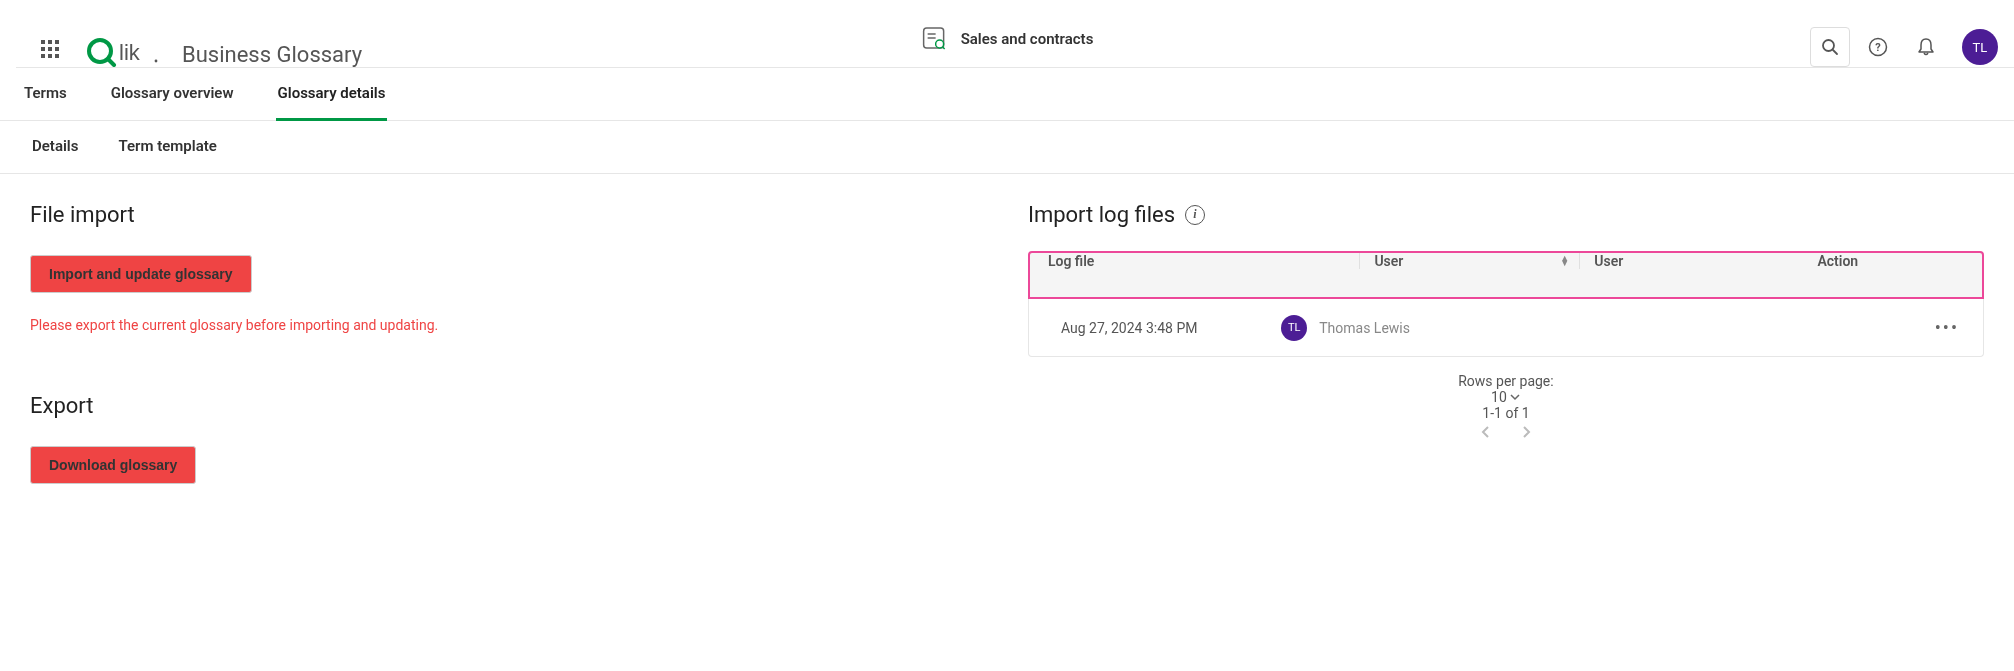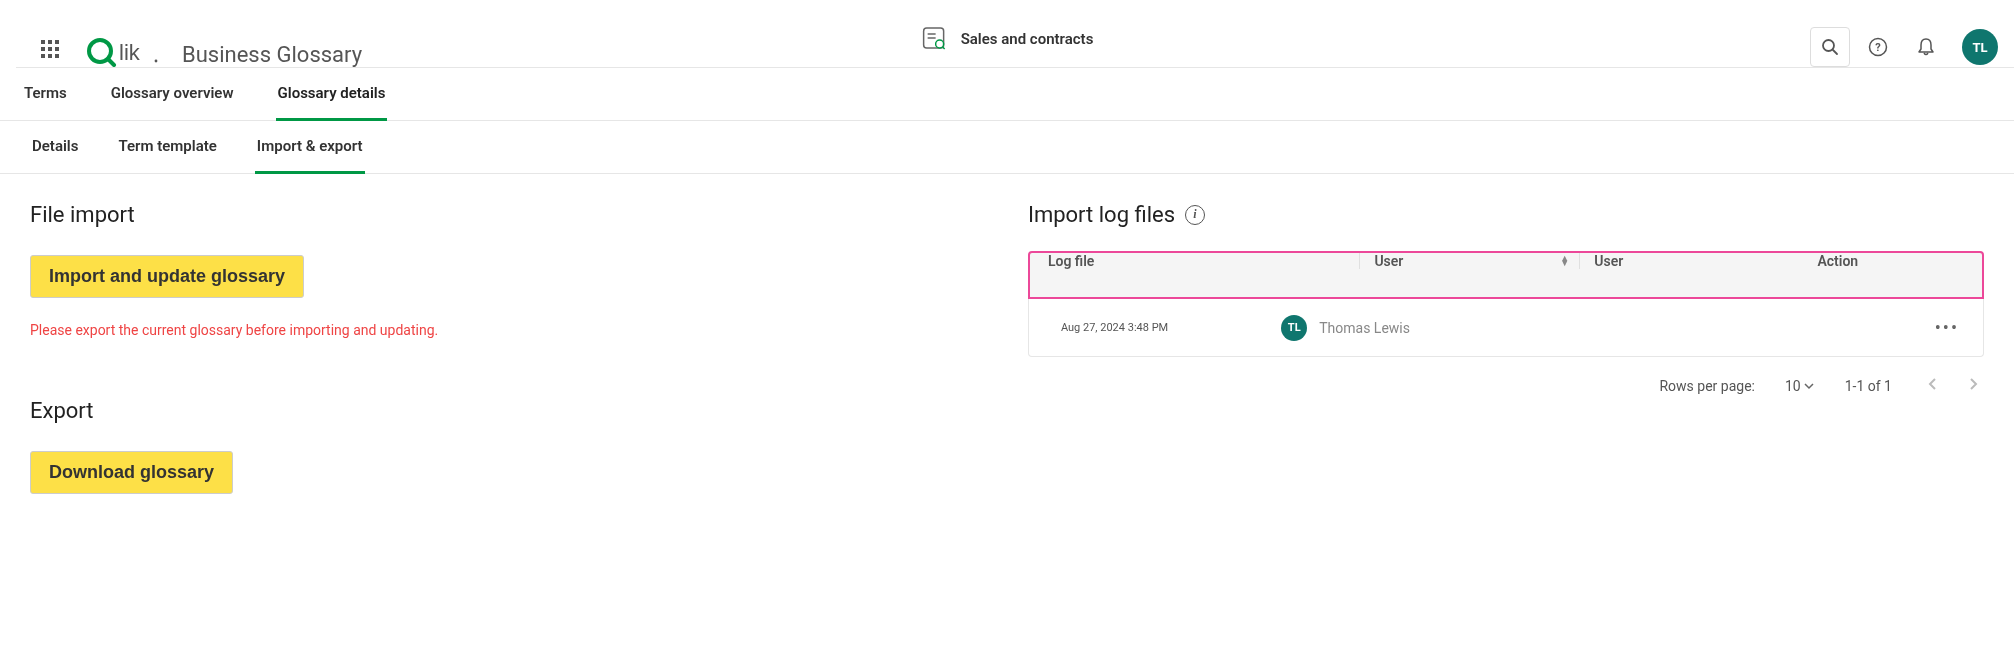--- a/index.html
+++ b/index.html
@@ -56,25 +56,25 @@
       border-radius: 4px;
       cursor: pointer;
       color: #555;
     }
     .icon-btn.search-box {
       border: 1px solid #ddd;
     }
     .avatar {
       width: 36px; height: 36px;
       border-radius: 50%;
-      background: #0f766e;
+      background: #4c1d95;
       color: #fff;
       display: flex; align-items: center; justify-content: center;
       font-size: 13px;
-      font-weight: 700;
+      font-weight: 400;
       margin-left: 8px;
     }
     .avatar.small {
       width: 26px; height: 26px;
       font-size: 11px;
       margin-left: 0;
     }
     .tabs {
       display: flex;
       padding: 0 22px;
@@ -130,22 +130,22 @@
       margin-bottom: 28px;
       display: flex;
       align-items: center;
       gap: 10px;
     }
     .btn {
       display: inline-block;
       padding: 10px 18px;
       border: 1px solid #ccc;
       border-radius: 3px;
-      background: #fde047;
-      font-size: 18px;
+      background: #ef4444;
+      font-size: 14px;
       font-weight: 600;
       color: #333;
       cursor: pointer;
     }
     .help-text {
       margin-top: 24px;
       font-size: 14px;
       color: #ef4444;
     }
     .export-section {
@@ -192,42 +192,42 @@
       height: 58px;
       padding: 0 18px;
       border-radius: 0 0 4px 4px;
     }
     .row-logfile {
       flex: 0 0 34%;
       display: flex; align-items: center; gap: 16px;
       font-weight: 600;
       font-size: 15px;
     }
-    .row-date { flex: 0 0 24%; padding-left: 14px; color: #555; font-size: 11px; }
+    .row-date { flex: 0 0 24%; padding-left: 14px; color: #555; font-size: 14px; }
     .row-user { flex: 0 0 26%; padding-left: 14px; display: flex; align-items: center; gap: 12px; color: #888; }
     .row-action { flex: 1; text-align: right; }
     .json-icon {
       width: 32px; height: 34px;
       display: flex; align-items: center; justify-content: center;
     }
     .more-btn {
       cursor: pointer;
       padding: 6px;
       color: #666;
       font-size: 18px;
       letter-spacing: 2px;
     }
     .pager {
       display: flex;
       align-items: center;
       justify-content: flex-end;
-      gap: 30px;
       margin-top: 16px;
       color: #555;
       font-size: 14px;
+      flex-direction: column;
     }
     .pager-select {
       display: inline-flex; align-items: center; gap: 2px;
       cursor: pointer;
     }
     .pager-arrows {
       display: flex; gap: 18px;
     }
     .pager-arrow {
       color: #bbb;
@@ -312,21 +312,20 @@
 
 <div class="tabs">
   <div class="tab">Terms</div>
   <div class="tab">Glossary overview</div>
   <div class="tab active">Glossary details</div>
 </div>
 
 <div class="subtabs">
   <div class="subtab">Details</div>
   <div class="subtab">Term template</div>
-  <div class="subtab active">Import &amp; export</div>
 </div>
 
 <div class="content">
   <div class="left-col">
     <div class="section-title">File import</div>
     <button class="btn">Import and update glossary</button>
     <div class="help-text">Please export the current glossary before importing and updating.</div>
 
     <div class="export-section">
       <div class="section-title">Export</div>

